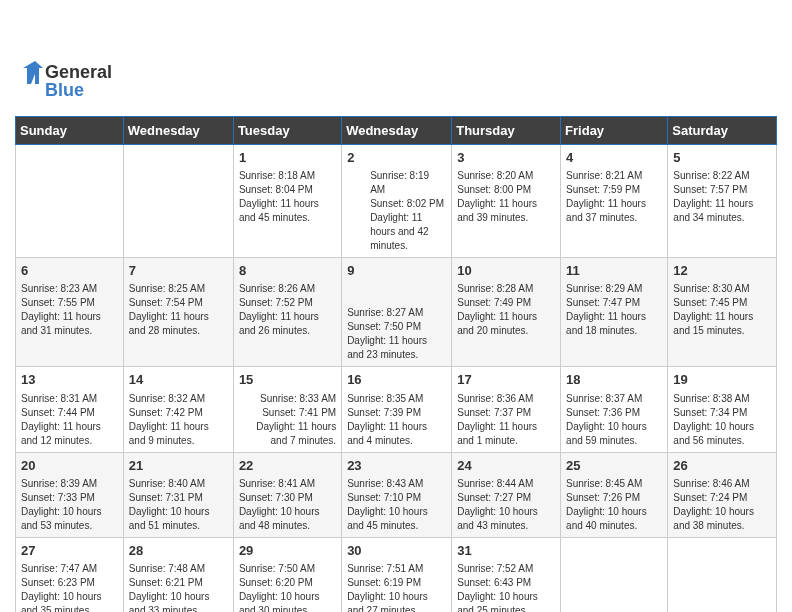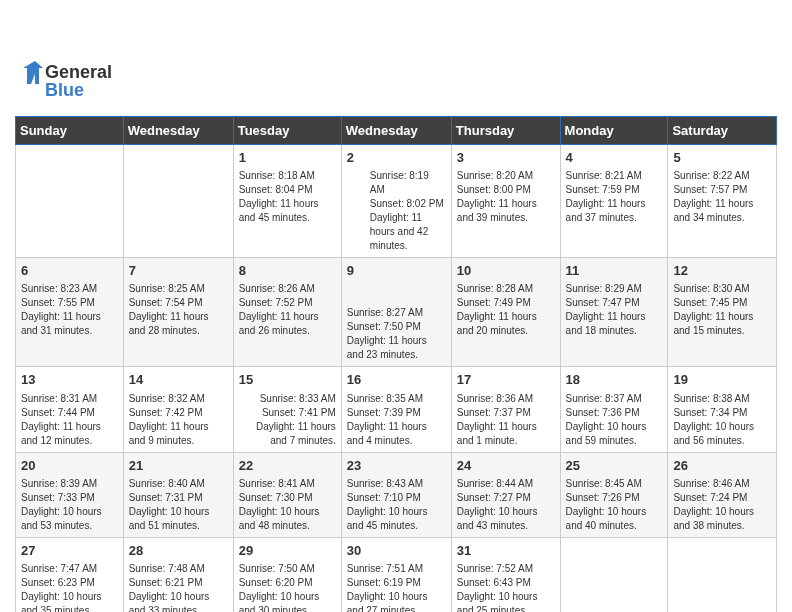--- a/index.html
+++ b/index.html
@@ -90,21 +90,21 @@
 </div>
 
 <table>
   <thead>
     <tr>
     <th>Sunday</th>
         <th>Wednesday</th>
         <th>Tuesday</th>
         <th>Wednesday</th>
         <th>Thursday</th>
-        <th>Monday</th>
+        <th>Friday</th>
         <th>Saturday</th>
       </tr>
   </thead>
   <tbody>
   <tr>
         <td></td>
         <td></td>
         <td>
           <span class="day-number">1</span>
           <div class="cell-content" style="white-space: pre-line;">Sunrise: 8:18 AM

